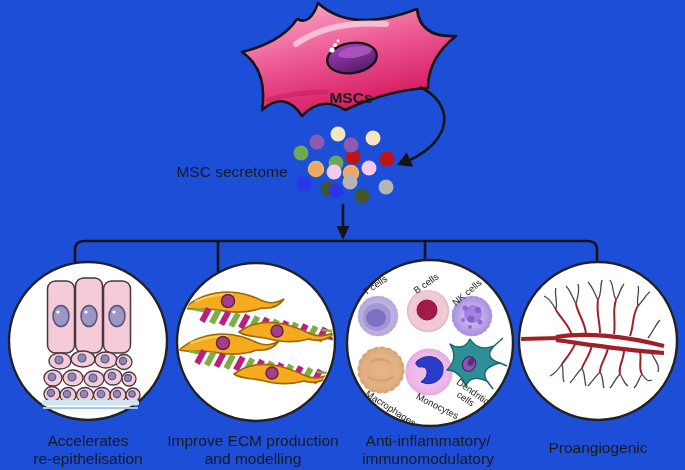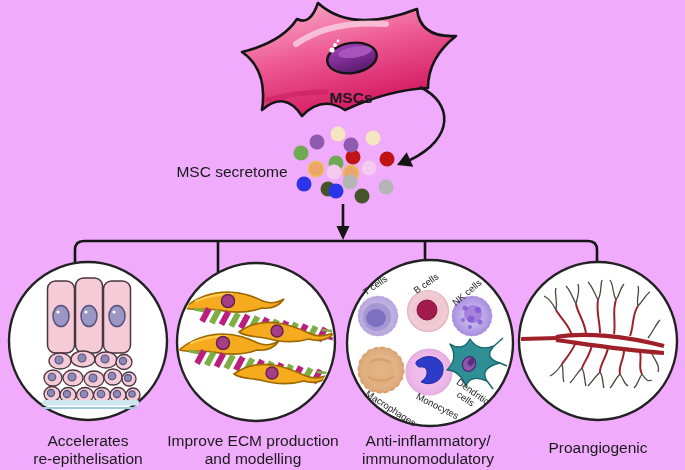--- a/index.html
+++ b/index.html
@@ -1,16 +1,16 @@
 <!DOCTYPE html>
 <html><head>
 <meta charset="utf-8">
 <style>
   html,body{margin:0;padding:0;background:#fff;}
-  .stage{position:relative;width:685px;height:470px;background:#f0abfc;overflow:hidden;
+  .stage{position:relative;width:685px;height:470px;background:#1d4ed8;overflow:hidden;
          font-family:"Liberation Sans",sans-serif;}
   svg{position:absolute;left:0;top:0;}
   svg text{font-family:"Liberation Sans",sans-serif;fill:#1a1a1a;}
   .fn-label{font-size:15.5px;}
   .cell-label{font-size:9.5px;fill:#222;}
   .msc-label{font-size:15.5px;font-weight:bold;}
   .secretome-label{font-size:15.5px;}
 </style>
 </head>
 <body>

